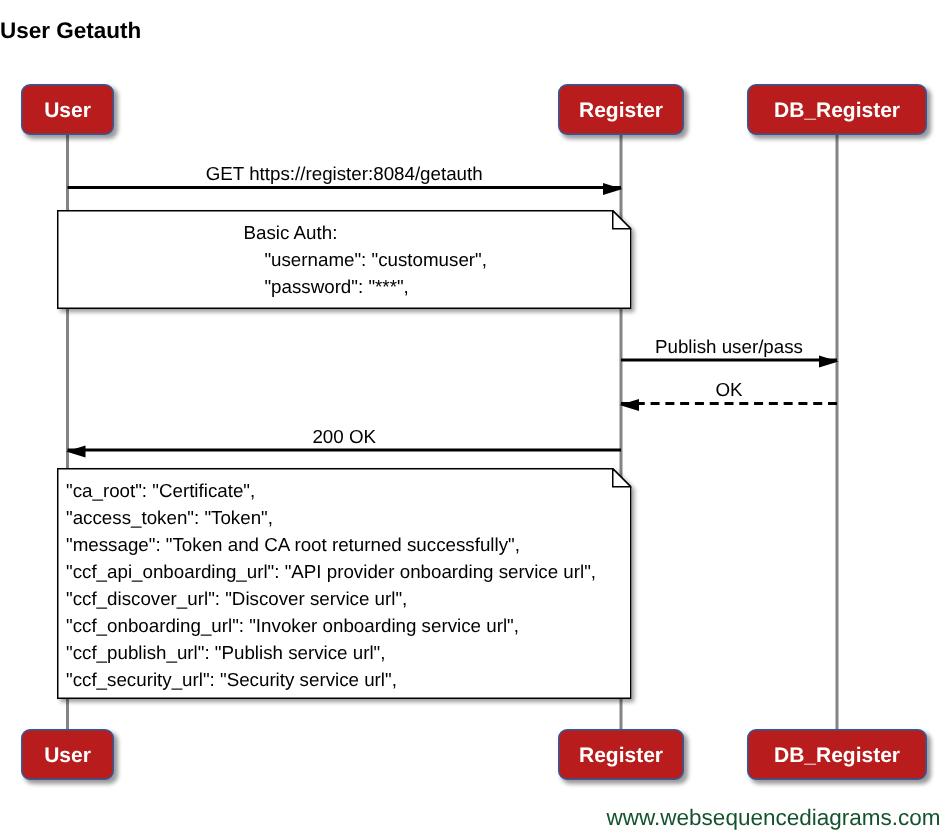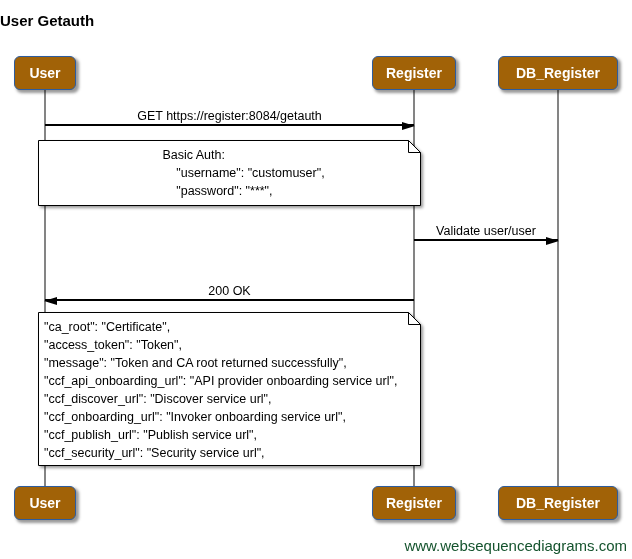--- a/index.html
+++ b/index.html
@@ -7,21 +7,21 @@
     position:relative;width:632px;height:559px;background:#fff;overflow:hidden;
     font-family:"Liberation Sans","DejaVu Sans",sans-serif;color:#000;
   }
   .title{
     position:absolute;top:12px;left:0;width:632px;text-align:left;
     font-size:15px;font-weight:bold;
   }
   
   .actor{
     position:absolute;height:34px;border-radius:6px;
-    background:#a16207;border:1px solid #2d5c9e;
+    background:#b91c1c;border:1px solid #2d5c9e;
     box-shadow:2.5px 2.5px 3px rgba(0,0,0,0.40);
     display:flex;align-items:center;justify-content:center;
     color:#fff;font-weight:bold;font-size:14px;box-sizing:border-box;
   }
   
   .lifeline{
     position:absolute;top:90px;height:396px;width:1.5px;background:#848484;
   }
   
   .msg{position:absolute;height:20px;}
@@ -89,25 +89,30 @@
     <div class="note-text center">
       <div class="block">
         <span class="note-line">Basic Auth:</span>
         <span class="note-line">    "username": "customuser",</span>
         <span class="note-line">    "password": "***",</span>
       </div>
     </div>
   </div>
 
   <div class="msg" style="left:414px;top:225px;width:144px">
-    <div class="lbl">Validate user/user</div>
+    <div class="lbl">Publish user/pass</div>
     <div class="ln"></div>
     <div class="head-r"></div>
   </div>
 
+  <div class="msg" style="left:414px;top:254px;width:144px">
+    <div class="lbl">OK</div>
+    <div class="ln dashed"></div>
+    <div class="head-l"></div>
+  </div>
 
   <div class="msg" style="left:45px;top:285px;width:369px">
     <div class="lbl">200 OK</div>
     <div class="ln"></div>
     <div class="head-l"></div>
   </div>
 
   <div class="note" style="left:38px;top:312px;width:383px;height:154px">
     <svg width="383" height="154" viewBox="0 0 383 154">
       <polygon points="0.5,0.5 370.5,0.5 382.5,12.5 382.5,153.5 0.5,153.5" fill="#ffffff" stroke="#000000"></polygon>

